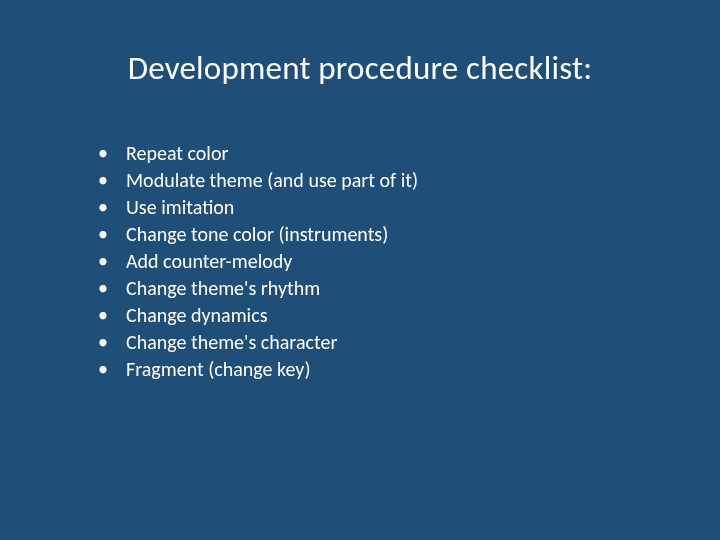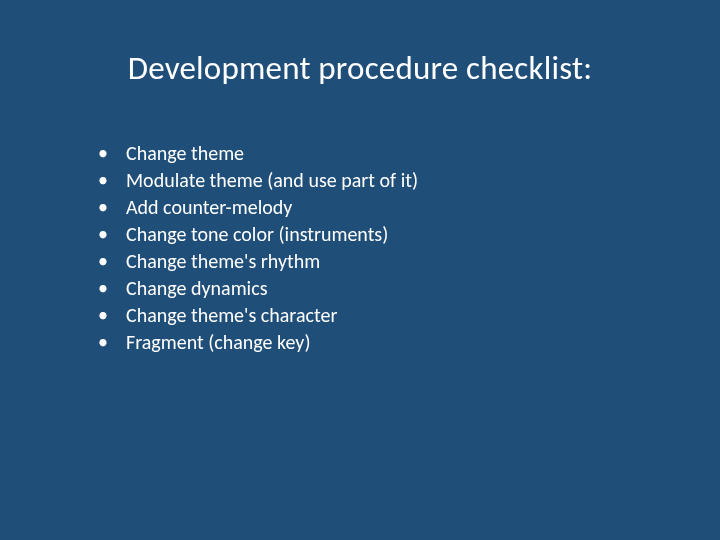--- a/index.html
+++ b/index.html
@@ -43,22 +43,23 @@
       color: #ffffff;
       font-size: 20px;
     }
   </style>
 </head>
 <body>
 
 <div class="slide">
   <h1 class="title">Development procedure checklist:</h1>
   <ul class="bullet-list">
-    <li>Change theme</li>
+    <li>Repeat color</li>
     <li>Modulate theme (and use part of it)</li>
+    <li>Use imitation</li>
+    <li>Change tone color (instruments)</li>
     <li>Add counter-melody</li>
-    <li>Change tone color (instruments)</li>
     <li>Change theme's rhythm</li>
     <li>Change dynamics</li>
     <li>Change theme's character</li>
     <li>Fragment (change key)</li>
   </ul>
 </div>
 
 </body></html>

